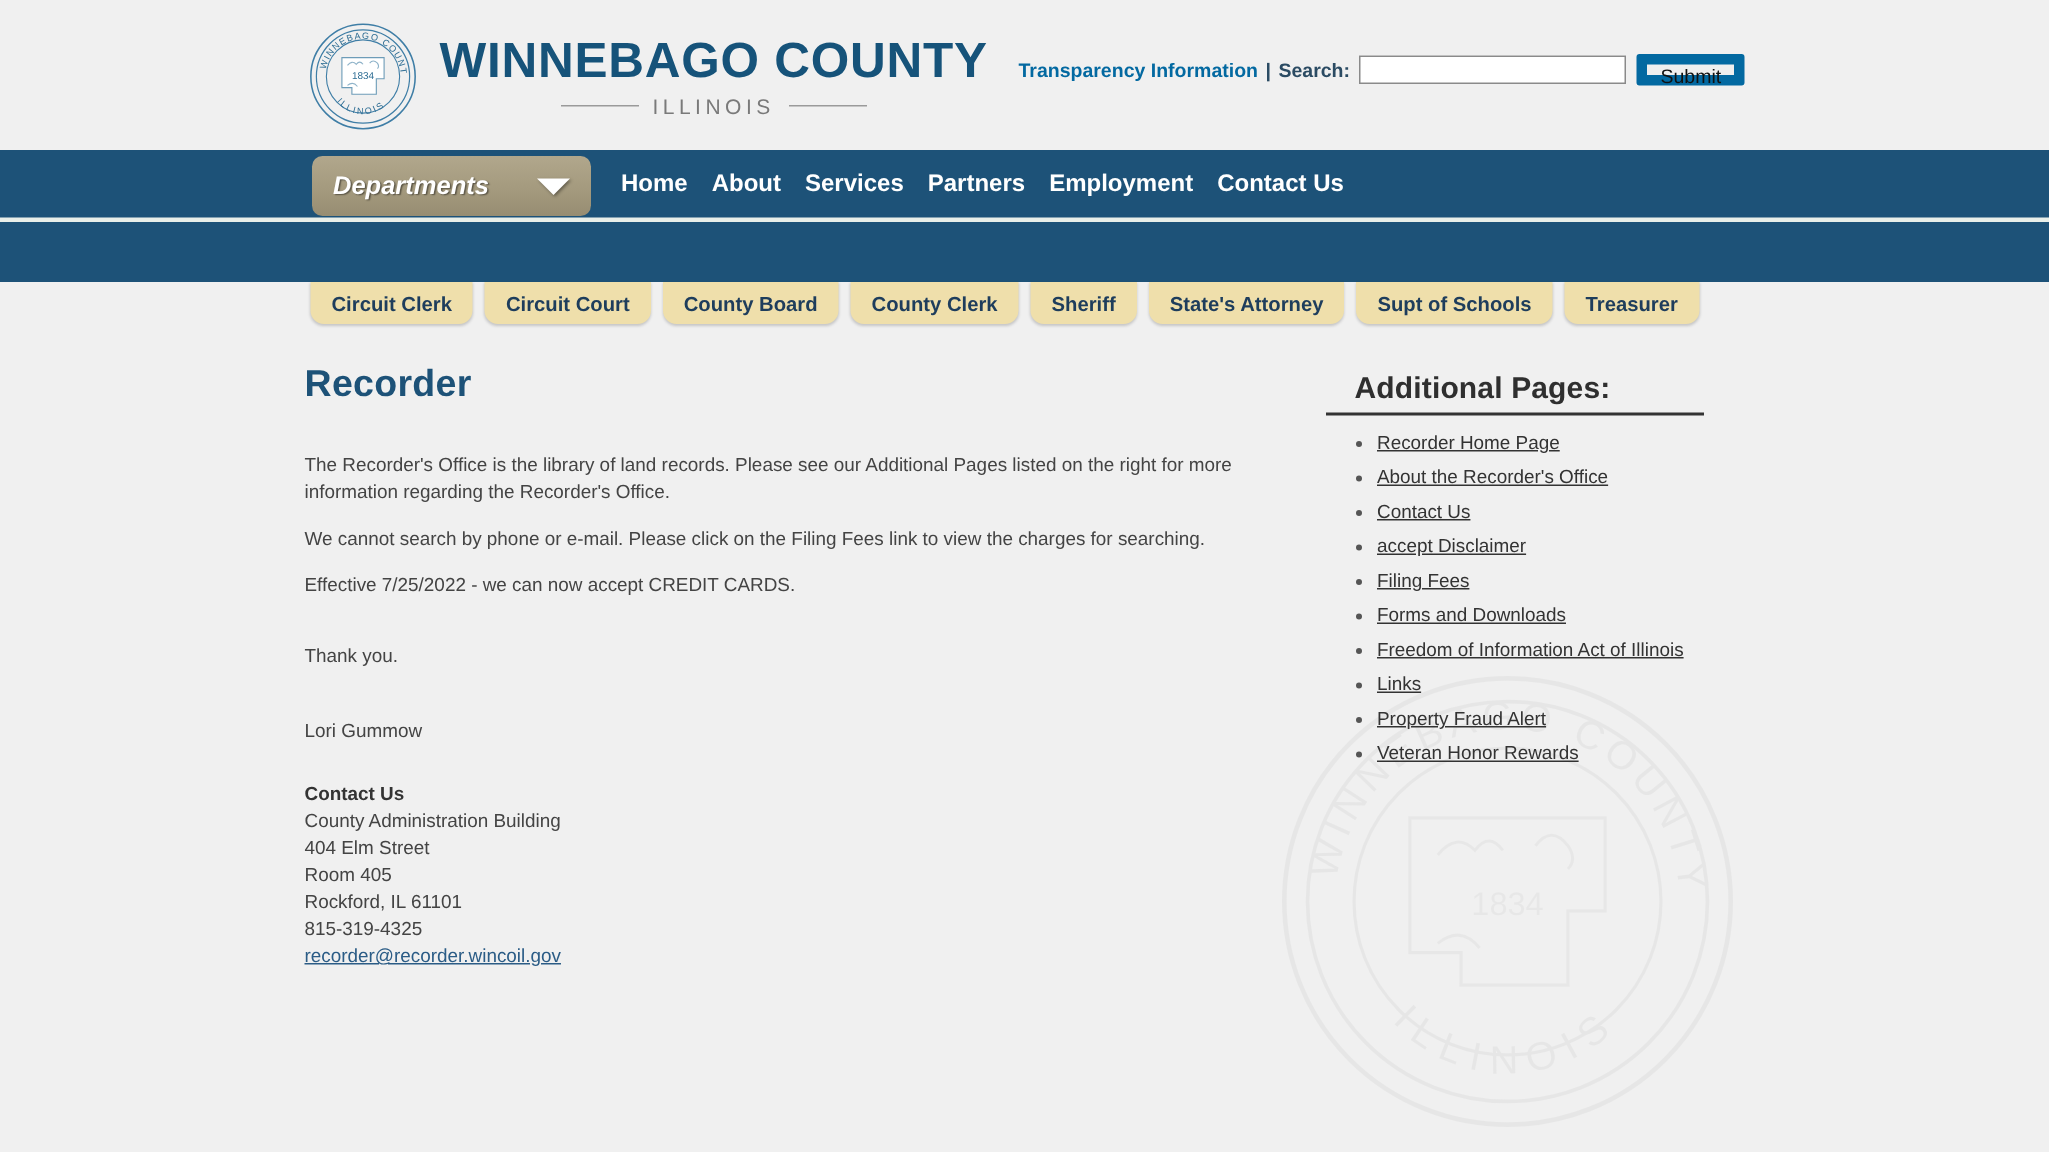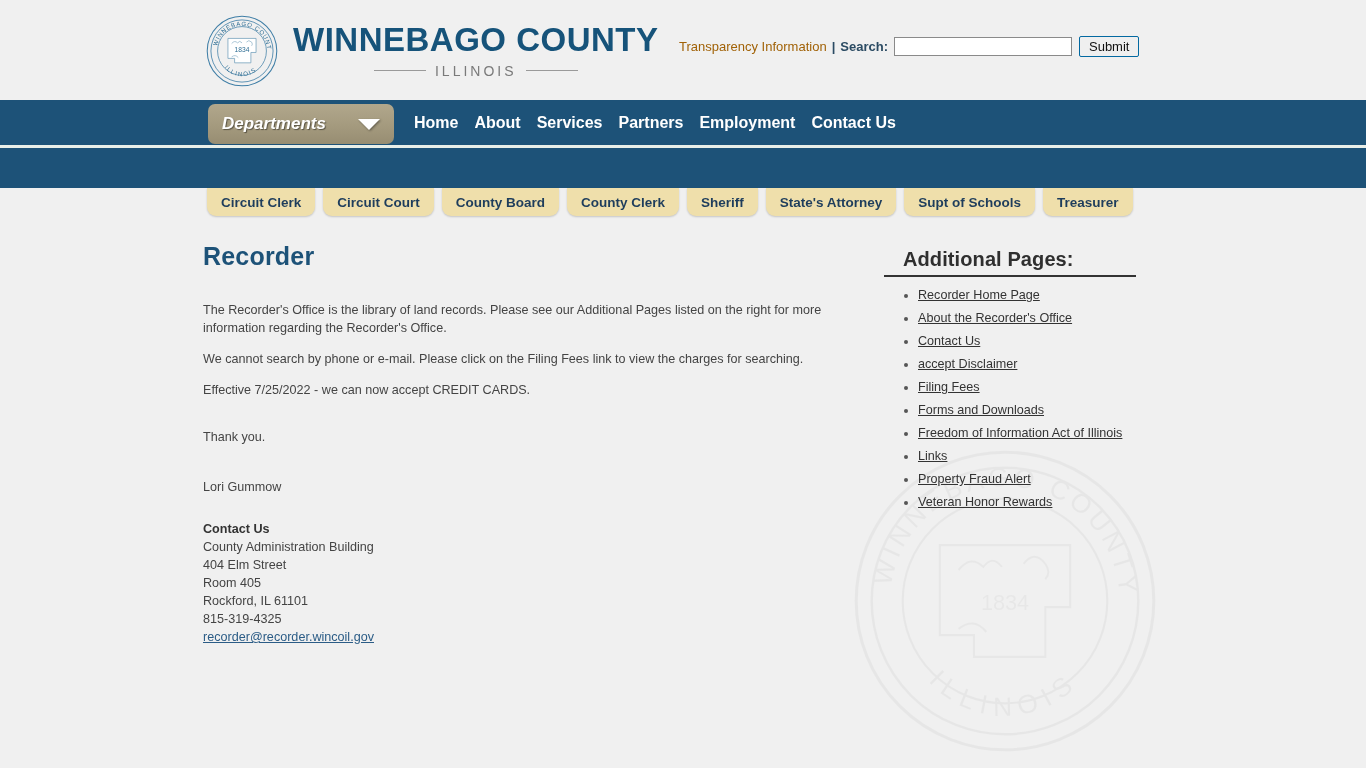--- a/index.html
+++ b/index.html
@@ -54,37 +54,37 @@
 
   .header-tools {
     position: absolute;
     left: 679px; top: 36px;
     display: flex; align-items: center;
     font-size: 13px;
     font-weight: bold;
     color: #2b4b63;
   }
   .header-tools .tlink {
-    color: #a16207; text-decoration: none; font-weight: normal;
+    color: #0369a1; text-decoration: none; font-weight: bold;
   }
   .header-tools .sep { margin: 0 5px; }
   .search-input {
     width: 178px; height: 19px;
     margin-left: 6px;
     border: 1px solid #8a8a8a;
     background: #ffffff;
     font-family: "Liberation Sans", sans-serif;
     font-size: 12px;
     padding: 1px 3px;
   }
   .submit-btn {
     margin-left: 7px;
     height: 21px;
     padding: 0 9px;
-    border: 1px solid #0369a1;
+    border: 7px solid #0369a1;
     border-radius: 2px;
     background: #efefef;
     font-family: "Liberation Sans", sans-serif;
     font-size: 13px;
     color: #111;
     cursor: pointer;
   }
 
   
   .navbar {

